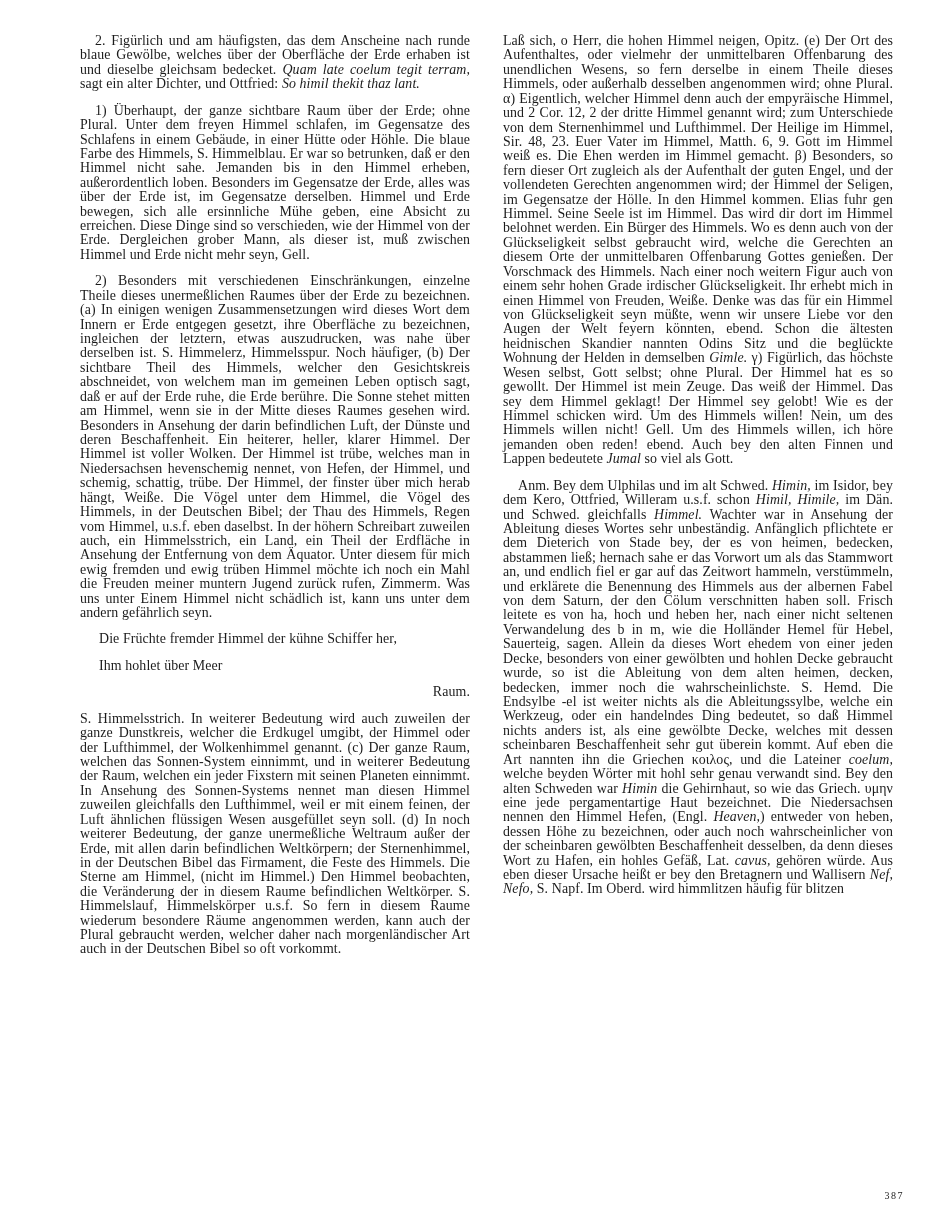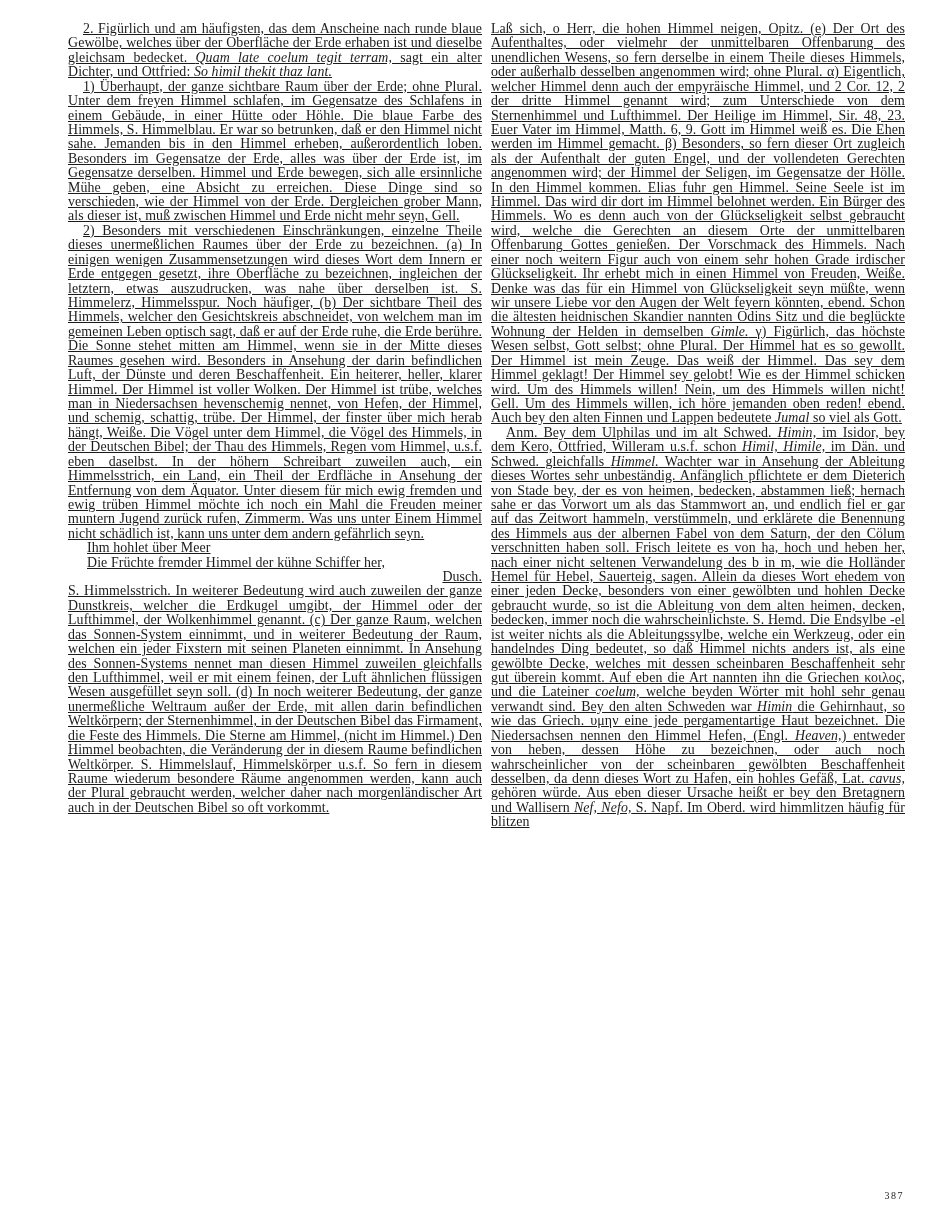--- a/index.html
+++ b/index.html
@@ -25,21 +25,21 @@
     display: flex;
     gap: 9px;
   }
   .column {
     width: 414px;
     font-size: 13.9px;
     line-height: 14.42px;
     text-align: justify;
     letter-spacing: 0.1px;
   }
-  .column p { margin: 0; padding: 0; text-decoration: underline; }
+  .column p { margin: 12px; padding: 0; }
   .para { text-indent: 15px; }
   .para.noindent { text-indent: 0; }
   .verse { text-indent: 19px; text-align: left; }
   .attribution { text-align: right; }
   em { font-style: italic; }
   .page-number {
     position: absolute;
     right: 31px;
     bottom: 9px;
     font-size: 10px;
@@ -50,23 +50,23 @@
 </style>
 </head>
 <body>
 
 <div class="page">
   <div class="columns">
     <div class="column" id="col-left">
         <p class="para"><span>2. Figürlich und am häufigsten, das dem Anscheine nach runde blaue Gewölbe, welches über der Oberfläche der Erde erhaben ist und dieselbe gleichsam bedecket. </span><em>Quam late coelum tegit terram,</em><span> sagt ein alter Dichter, und Ottfried: </span><em>So himil thekit thaz lant.</em></p>
         <p class="para"><span>1) Überhaupt, der ganze sichtbare Raum über der Erde; ohne Plural. Unter dem freyen Himmel schlafen, im Gegensatze des Schlafens in einem Gebäude, in einer Hütte oder Höhle. Die blaue Farbe des Himmels, S. Himmelblau. Er war so betrunken, daß er den Himmel nicht sahe. Jemanden bis in den Himmel erheben, außerordentlich loben. Besonders im Gegensatze der Erde, alles was über der Erde ist, im Gegensatze derselben. Himmel und Erde bewegen, sich alle ersinnliche Mühe geben, eine Absicht zu erreichen. Diese Dinge sind so verschieden, wie der Himmel von der Erde. Dergleichen grober Mann, als dieser ist, muß zwischen Himmel und Erde nicht mehr seyn, Gell.</span></p>
         <p class="para"><span>2) Besonders mit verschiedenen Einschränkungen, einzelne Theile dieses unermeßlichen Raumes über der Erde zu bezeichnen. (a) In einigen wenigen Zusammensetzungen wird dieses Wort dem Innern er Erde entgegen gesetzt, ihre Oberfläche zu bezeichnen, ingleichen der letztern, etwas auszudrucken, was nahe über derselben ist. S. Himmelerz, Himmelsspur. Noch häufiger, (b) Der sichtbare Theil des Himmels, welcher den Gesichtskreis abschneidet, von welchem man im gemeinen Leben optisch sagt, daß er auf der Erde ruhe, die Erde berühre. Die Sonne stehet mitten am Himmel, wenn sie in der Mitte dieses Raumes gesehen wird. Besonders in Ansehung der darin befindlichen Luft, der Dünste und deren Beschaffenheit. Ein heiterer, heller, klarer Himmel. Der Himmel ist voller Wolken. Der Himmel ist trübe, welches man in Niedersachsen hevenschemig nennet, von Hefen, der Himmel, und schemig, schattig, trübe. Der Himmel, der finster über mich herab hängt, Weiße. Die Vögel unter dem Himmel, die Vögel des Himmels, in der Deutschen Bibel; der Thau des Himmels, Regen vom Himmel, u.s.f. eben daselbst. In der höhern Schreibart zuweilen auch, ein Himmelsstrich, ein Land, ein Theil der Erdfläche in Ansehung der Entfernung von dem Äquator. Unter diesem für mich ewig fremden und ewig trüben Himmel möchte ich noch ein Mahl die Freuden meiner muntern Jugend zurück rufen, Zimmerm. Was uns unter Einem Himmel nicht schädlich ist, kann uns unter dem andern gefährlich seyn.</span></p>
+        <p class="verse">Die Früchte fremder Himmel der kühne Schiffer her,</p>
         <p class="verse">Ihm hohlet über Meer</p>
-        <p class="verse">Die Früchte fremder Himmel der kühne Schiffer her,</p>
-        <p class="attribution">Dusch.</p>
+        <p class="attribution">Raum.</p>
         <p class="para noindent"><span>S. Himmelsstrich. In weiterer Bedeutung wird auch zuweilen der ganze Dunstkreis, welcher die Erdkugel umgibt, der Himmel oder der Lufthimmel, der Wolkenhimmel genannt. (c) Der ganze Raum, welchen das Sonnen-System einnimmt, und in weiterer Bedeutung der Raum, welchen ein jeder Fixstern mit seinen Planeten einnimmt. In Ansehung des Sonnen-Systems nennet man diesen Himmel zuweilen gleichfalls den Lufthimmel, weil er mit einem feinen, der Luft ähnlichen flüssigen Wesen ausgefüllet seyn soll. (d) In noch weiterer Bedeutung, der ganze unermeßliche Weltraum außer der Erde, mit allen darin befindlichen Weltkörpern; der Sternenhimmel, in der Deutschen Bibel das Firmament, die Feste des Himmels. Die Sterne am Himmel, (nicht im Himmel.) Den Himmel beobachten, die Veränderung der in diesem Raume befindlichen Weltkörper. S. Himmelslauf, Himmelskörper u.s.f. So fern in diesem Raume wiederum besondere Räume angenommen werden, kann auch der Plural gebraucht werden, welcher daher nach morgenländischer Art auch in der Deutschen Bibel so oft vorkommt.</span></p>
       </div>
     <div class="column" id="col-right">
         <p class="para noindent"><span>Laß sich, o Herr, die hohen Himmel neigen, Opitz. (e) Der Ort des Aufenthaltes, oder vielmehr der unmittelbaren Offenbarung des unendlichen Wesens, so fern derselbe in einem Theile dieses Himmels, oder außerhalb desselben angenommen wird; ohne Plural. α) Eigentlich, welcher Himmel denn auch der empyräische Himmel, und 2 Cor. 12, 2 der dritte Himmel genannt wird; zum Unterschiede von dem Sternenhimmel und Lufthimmel. Der Heilige im Himmel, Sir. 48, 23. Euer Vater im Himmel, Matth. 6, 9. Gott im Himmel weiß es. Die Ehen werden im Himmel gemacht. β) Besonders, so fern dieser Ort zugleich als der Aufenthalt der guten Engel, und der vollendeten Gerechten angenommen wird; der Himmel der Seligen, im Gegensatze der Hölle. In den Himmel kommen. Elias fuhr gen Himmel. Seine Seele ist im Himmel. Das wird dir dort im Himmel belohnet werden. Ein Bürger des Himmels. Wo es denn auch von der Glückseligkeit selbst gebraucht wird, welche die Gerechten an diesem Orte der unmittelbaren Offenbarung Gottes genießen. Der Vorschmack des Himmels. Nach einer noch weitern Figur auch von einem sehr hohen Grade irdischer Glückseligkeit. Ihr erhebt mich in einen Himmel von Freuden, Weiße. Denke was das für ein Himmel von Glückseligkeit seyn müßte, wenn wir unsere Liebe vor den Augen der Welt feyern könnten, ebend. Schon die ältesten heidnischen Skandier nannten Odins Sitz und die beglückte Wohnung der Helden in demselben </span><em>Gimle.</em><span> γ) Figürlich, das höchste Wesen selbst, Gott selbst; ohne Plural. Der Himmel hat es so gewollt. Der Himmel ist mein Zeuge. Das weiß der Himmel. Das sey dem Himmel geklagt! Der Himmel sey gelobt! Wie es der Himmel schicken wird. Um des Himmels willen! Nein, um des Himmels willen nicht! Gell. Um des Himmels willen, ich höre jemanden oben reden! ebend. Auch bey den alten Finnen und Lappen bedeutete </span><em>Jumal</em><span> so viel als Gott.</span></p>
         <p class="para"><span>Anm. Bey dem Ulphilas und im alt Schwed. </span><em>Himin,</em><span> im Isidor, bey dem Kero, Ottfried, Willeram u.s.f. schon </span><em>Himil, Himile,</em><span> im Dän. und Schwed. gleichfalls </span><em>Himmel.</em><span> Wachter war in Ansehung der Ableitung dieses Wortes sehr unbeständig. Anfänglich pflichtete er dem Dieterich von Stade bey, der es von heimen, bedecken, abstammen ließ; hernach sahe er das Vorwort um als das Stammwort an, und endlich fiel er gar auf das Zeitwort hammeln, verstümmeln, und erklärete die Benennung des Himmels aus der albernen Fabel von dem Saturn, der den Cölum verschnitten haben soll. Frisch leitete es von ha, hoch und heben her, nach einer nicht seltenen Verwandelung des b in m, wie die Holländer Hemel für Hebel, Sauerteig, sagen. Allein da dieses Wort ehedem von einer jeden Decke, besonders von einer gewölbten und hohlen Decke gebraucht wurde, so ist die Ableitung von dem alten heimen, decken, bedecken, immer noch die wahrscheinlichste. S. Hemd. Die Endsylbe -el ist weiter nichts als die Ableitungssylbe, welche ein Werkzeug, oder ein handelndes Ding bedeutet, so daß Himmel nichts anders ist, als eine gewölbte Decke, welches mit dessen scheinbaren Beschaffenheit sehr gut überein kommt. Auf eben die Art nannten ihn die Griechen κοιλος, und die Lateiner </span><em>coelum,</em><span> welche beyden Wörter mit hohl sehr genau verwandt sind. Bey den alten Schweden war </span><em>Himin</em><span> die Gehirnhaut, so wie das Griech. υμην eine jede pergamentartige Haut bezeichnet. Die Niedersachsen nennen den Himmel Hefen, (Engl. </span><em>Heaven,</em><span>) entweder von heben, dessen Höhe zu bezeichnen, oder auch noch wahrscheinlicher von der scheinbaren gewölbten Beschaffenheit desselben, da denn dieses Wort zu Hafen, ein hohles Gefäß, Lat. </span><em>cavus,</em><span> gehören würde. Aus eben dieser Ursache heißt er bey den Bretagnern und Wallisern </span><em>Nef, Nefo,</em><span> S. Napf. Im Oberd. wird himmlitzen häufig für blitzen</span></p>
       </div>
   </div>
   <div class="page-number">387</div>
 </div>
 

